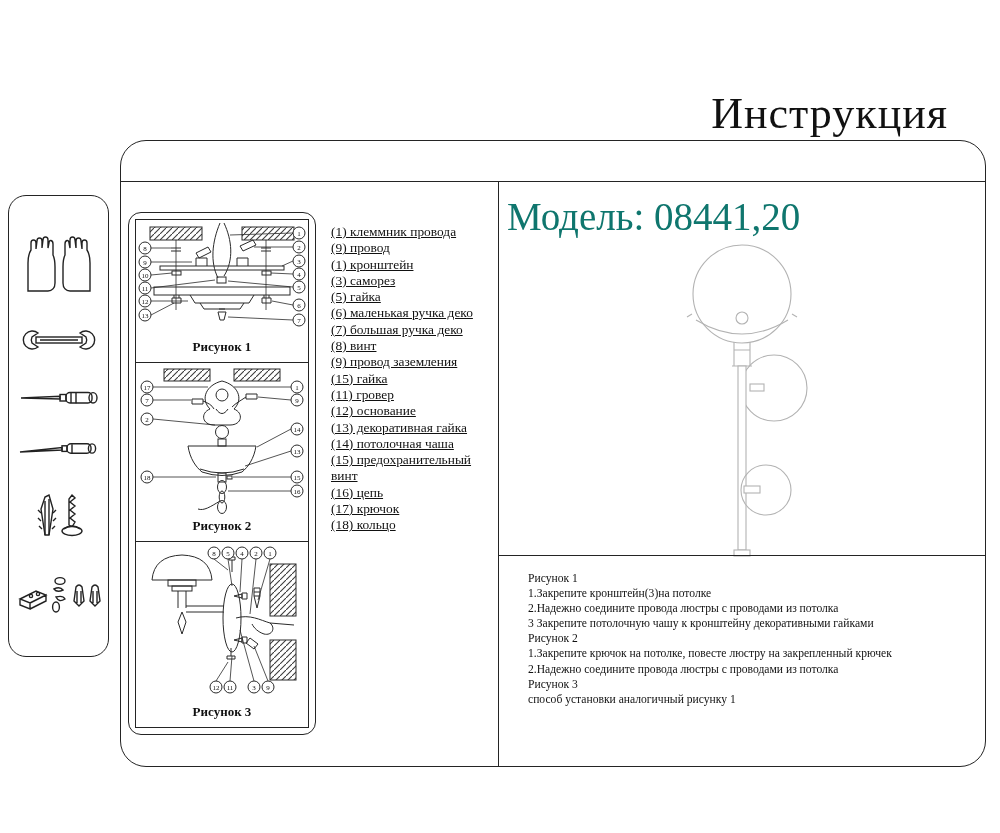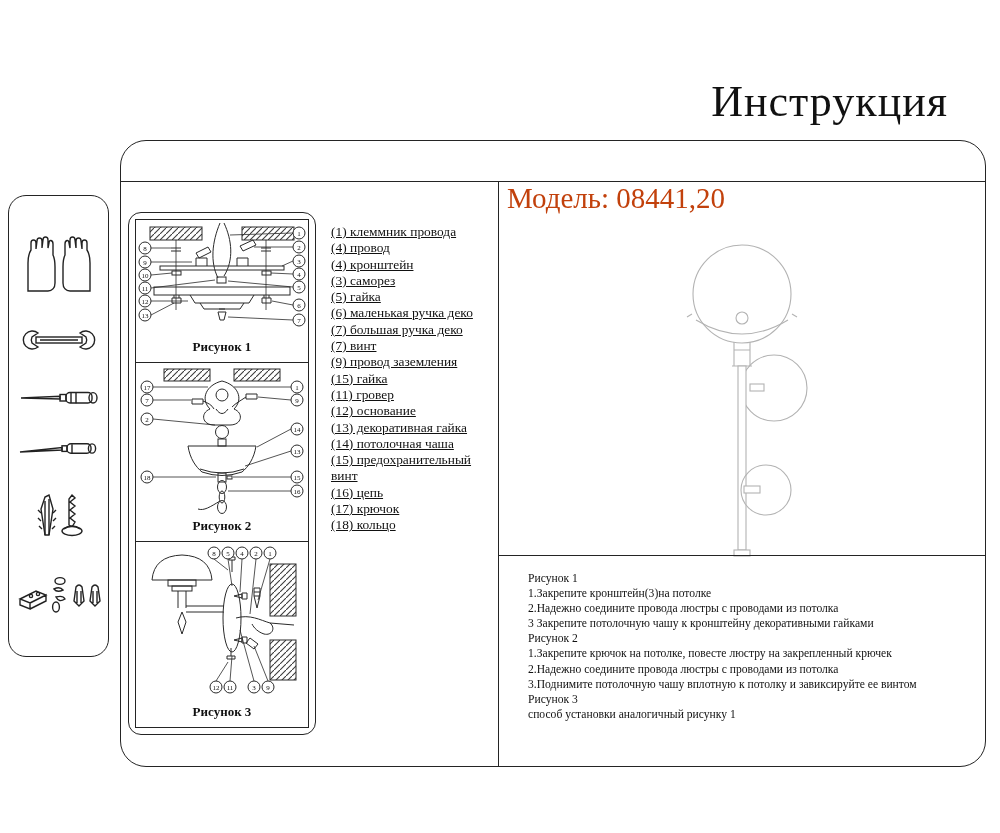--- a/index.html
+++ b/index.html
@@ -1,20 +1,20 @@
 <!DOCTYPE html>
 <html><head>
 <meta charset="utf-8">
 <style>
   html,body{margin:0;padding:0;background:#fff;width:1000px;height:833px;overflow:hidden;
     font-family:"Liberation Serif",serif;color:#1b1b1b;}
   .abs{position:absolute;}
   #page{position:relative;width:1000px;height:833px;background:#fff;}
 
-  #doc-title{top:76px;right:52px;font-size:44px;letter-spacing:1px;color:#111;}
+  #doc-title{top:88px;right:52px;font-size:44px;letter-spacing:1px;color:#111;}
 
   
   #sidebar{left:8px;top:195px;width:101px;height:462px;border:1.6px solid #242424;border-radius:18px;
     display:flex;flex-direction:column;align-items:center;justify-content:space-evenly;padding:6px 0;box-sizing:border-box;}
   .tool{display:flex;align-items:center;justify-content:center;}
 
   
   #main-box{left:120px;top:140px;width:866px;height:627px;border:1.6px solid #242424;border-radius:26px;box-sizing:border-box;background:#fff;}
   #main-top{height:40px;border-bottom:1.6px solid #242424;border-radius:26px 26px 0 0;}
   #main-content{position:relative;height:584px;display:flex;}
@@ -26,21 +26,21 @@
   #figures-inner{border:1px solid #242424;height:100%;box-sizing:border-box;display:flex;flex-direction:column;}
   .fig-section{position:relative;flex:none;}
   .fig-section.b{border-bottom:1px solid #242424;}
   .fig-caption{position:absolute;left:0;right:0;bottom:7px;text-align:center;font-size:13px;font-weight:600;color:#111;}
   .fig-svg{display:block;margin:2px auto 0 auto;}
 
   
   #parts-list{left:210px;top:42px;width:168px;font-size:13.4px;line-height:16.3px;color:#111;text-decoration:underline;}
 
   
-  #model-line{left:8px;top:0;font-size:29px;color:#c2410c;white-space:nowrap;}
+  #model-line{left:8px;top:12px;font-size:39px;color:#0f766e;white-space:nowrap;}
   #lamp-wrap{left:155px;top:56px;width:190px;height:320px;}
   #right-divider{left:0;right:0;top:373px;border-top:1.6px solid #242424;height:0;}
   #instructions{left:29px;top:389px;width:452px;font-size:11.6px;line-height:15.1px;color:#111;}
 
   svg{display:block;}
   .dg{stroke:#2a2a2a;stroke-width:1;fill:none;}
   .ld{stroke:#2a2a2a;stroke-width:.8;fill:none;}
   .co{fill:#fff;stroke:#2a2a2a;stroke-width:1;}
   .cot{font-family:"Liberation Serif",serif;font-size:7px;fill:#111;text-anchor:middle;}
   .tool-ln{stroke:#222;stroke-width:1.4;fill:none;}
@@ -280,27 +280,27 @@
                 </g>
               </svg>
               <div class="fig-caption">Рисунок 3</div>
             </div>
 
           </div>
         </div>
 
         <div id="parts-list" class="abs">
             <div>(1) клеммник провода</div>
-            <div>(4) провод</div>
-            <div>(4) кронштейн</div>
+            <div>(9) провод</div>
+            <div>(1) кронштейн</div>
             <div>(3) саморез</div>
             <div>(5) гайка</div>
             <div>(6) маленькая ручка деко</div>
             <div>(7) большая ручка деко</div>
-            <div>(7) винт</div>
+            <div>(8) винт</div>
             <div>(9) провод заземления</div>
             <div>(15) гайка</div>
             <div>(11) гровер</div>
             <div>(12) основание</div>
             <div>(13) декоративная гайка</div>
             <div>(14) потолочная чаша</div>
             <div>(15) предохранительный винт</div>
             <div>(16) цепь</div>
             <div>(17) крючок</div>
             <div>(18) кольцо</div>
@@ -329,21 +329,20 @@
         <div id="right-divider" class="abs"></div>
 
         <div id="instructions" class="abs">
             <div>Рисунок 1</div>
             <div>1.Закрепите кронштейн(3)на потолке</div>
             <div>2.Надежно соедините провода люстры с проводами из потолка</div>
             <div>3 Закрепите потолочную чашу к кронштейну декоративными гайками</div>
             <div>Рисунок 2</div>
             <div>1.Закрепите крючок на потолке, повесте люстру на закрепленный крючек</div>
             <div>2.Надежно соедините провода люстры с проводами из потолка</div>
-            <div>3.Поднимите потолочную чашу вплотную к потолку и завиксируйте ее винтом</div>
             <div>Рисунок 3</div>
             <div>способ установки аналогичный рисунку 1</div>
           </div>
       </div>
 
     </div>
   </div>
 
 </div>
 

